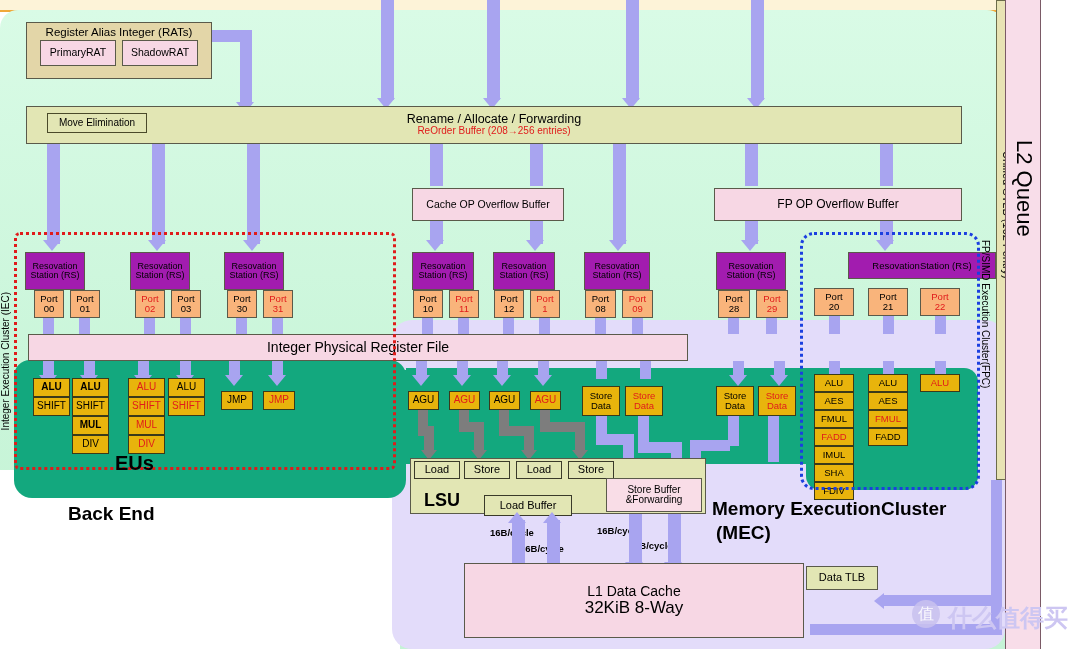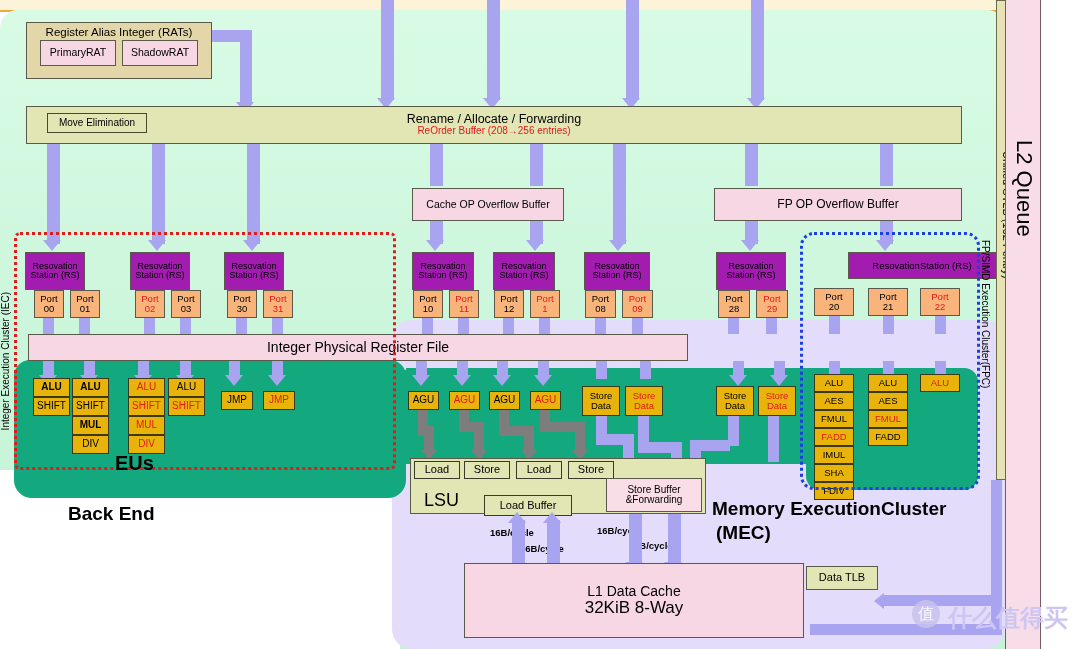--- a/index.html
+++ b/index.html
@@ -356,21 +356,21 @@
   <div class="arr" style="left:690px;top:440px;width:11px;height:22px;"></div>
   <div class="arr" style="left:690px;top:440px;width:40px;height:11px;"></div>
   <div class="arr" style="left:728px;top:416px;width:11px;height:30px;"></div>
   <div class="arr" style="left:768px;top:416px;width:11px;height:46px;"></div>
 
   <div class="abs olive" style="left:410px;top:458px;width:296px;height:56px;border:1px solid #5a5a4a;"></div>
   <div class="abs box olive" style="left:414px;top:461px;width:46px;height:18px;font-size:11px;border:1px solid #3a3a2a;">Load</div>
   <div class="abs box olive" style="left:464px;top:461px;width:46px;height:18px;font-size:11px;border:1px solid #3a3a2a;">Store</div>
   <div class="abs box olive" style="left:516px;top:461px;width:46px;height:18px;font-size:11px;border:1px solid #3a3a2a;">Load</div>
   <div class="abs box olive" style="left:568px;top:461px;width:46px;height:18px;font-size:11px;border:1px solid #3a3a2a;">Store</div>
-  <div class="abs" style="left:424px;top:490px;font-size:18px;font-weight:normal;color:#000;">LSU</div>
+  <div class="abs" style="left:424px;top:490px;font-size:18px;font-weight:bold;color:#000;">LSU</div>
   <div class="abs box olive" style="left:484px;top:495px;width:88px;height:21px;font-size:11px;border:1px solid #3a3a2a;">Load Buffer</div>
   <div class="abs box pink2" style="left:606px;top:478px;width:96px;height:34px;flex-direction:column;font-size:10px;border:1px solid #5a5a4a;">
     <span>Store Buffer</span>
     <span>&amp;Forwarding</span>
   </div>
 
   <div class="abs" style="left:490px;top:527px;font-size:9.5px;font-weight:bold;color:#000;">16B/cycle</div>
   <div class="abs" style="left:520px;top:543px;font-size:9.5px;font-weight:bold;color:#000;">16B/cycle</div>
   <div class="abs" style="left:597px;top:525px;font-size:9.5px;font-weight:bold;color:#000;">16B/cycle</div>
   <div class="abs" style="left:634px;top:540px;font-size:9.5px;font-weight:bold;color:#000;">8B/cycle</div>

